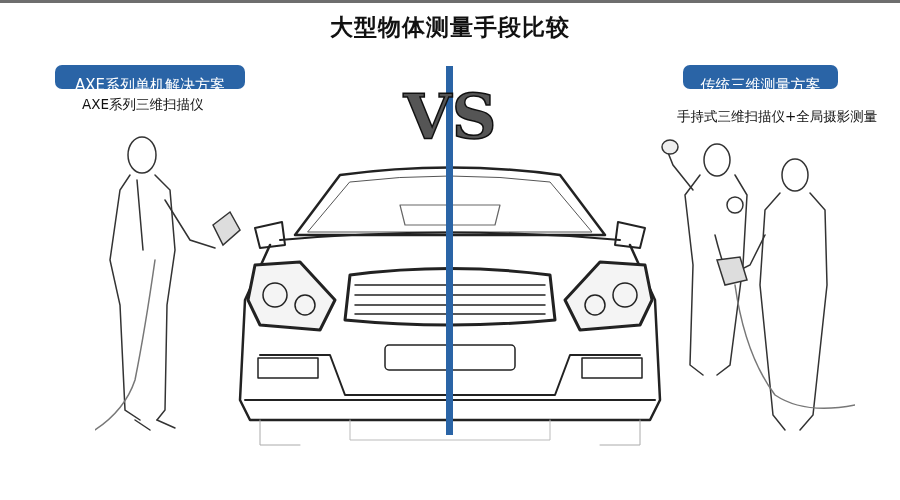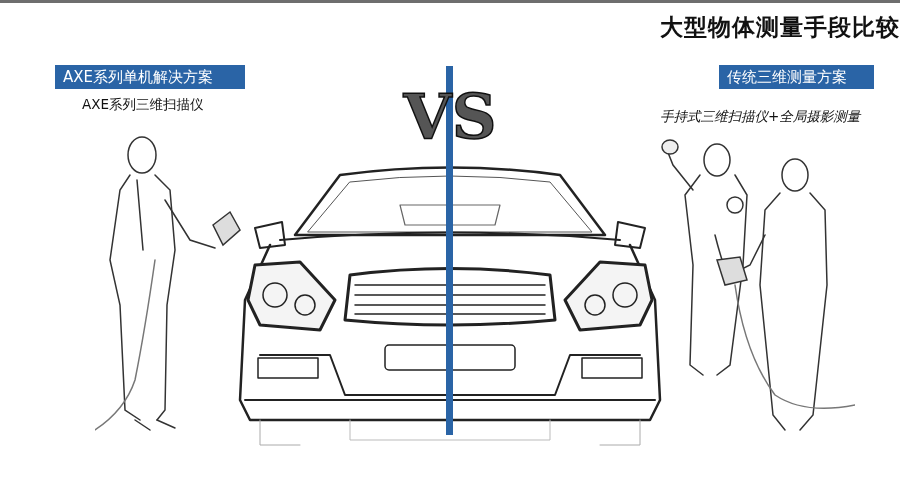--- a/index.html
+++ b/index.html
@@ -8,35 +8,35 @@
       background: #ffffff;
       font-family: "DejaVu Sans", "Liberation Sans", sans-serif;
       position: relative;
     }
     .top-rule {
       position: absolute; left: 0; top: 0; width: 900px; height: 3px;
       background: #6e6e6e;
     }
     .title {
       position: absolute; left: 0; top: 12px; width: 900px;
-      text-align: right; font-size: 23px; font-weight: bold; color: #111;
+      text-align: center; font-size: 23px; font-weight: bold; color: #111;
       letter-spacing: 1px;
     }
     .label-box {
       position: absolute; height: 24px; line-height: 24px;
       background: #2a64a6; color: #ffffff; font-size: 15px;
-      padding: 0 8px; box-sizing: border-box;
+      text-align: center; padding: 8px 8px; box-sizing: border-box; border-radius: 7px;
     }
     .label-left { left: 55px; top: 65px; width: 190px; }
-    .label-right { left: 683px; top: 65px; width: 155px; margin-left: 36px; }
+    .label-right { left: 683px; top: 65px; width: 155px; }
     .subtitle {
       position: absolute; font-size: 13.5px; color: #111;
     }
     .sub-left { left: 82px; top: 96px; }
-    .sub-right { left: 660px; top: 108px; font-style: italic; }
+    .sub-right { left: 677px; top: 108px; }
     .divider {
       position: absolute; left: 446px; top: 66px; width: 7px; height: 369px;
       background: #2a64a6;
     }
     .vs {
       position: absolute; left: 385px; top: 80px; width: 130px; height: 70px;
     }
     svg.scene { position: absolute; left: 0; top: 0; }
     .person { position: absolute; }
   </style>

